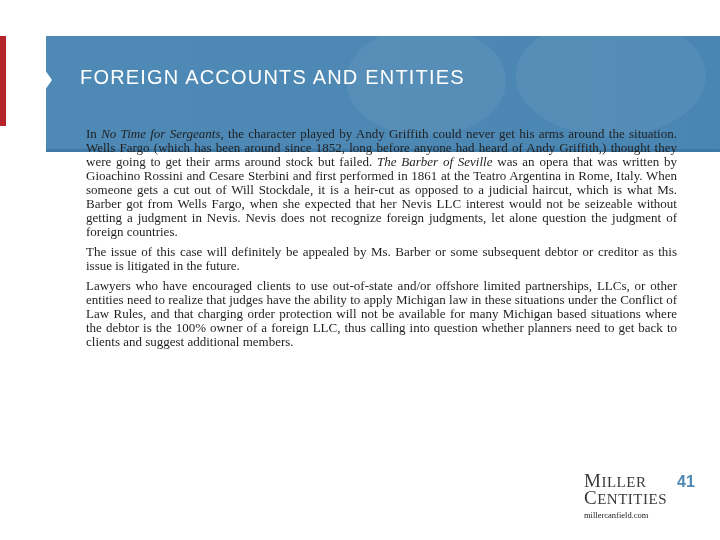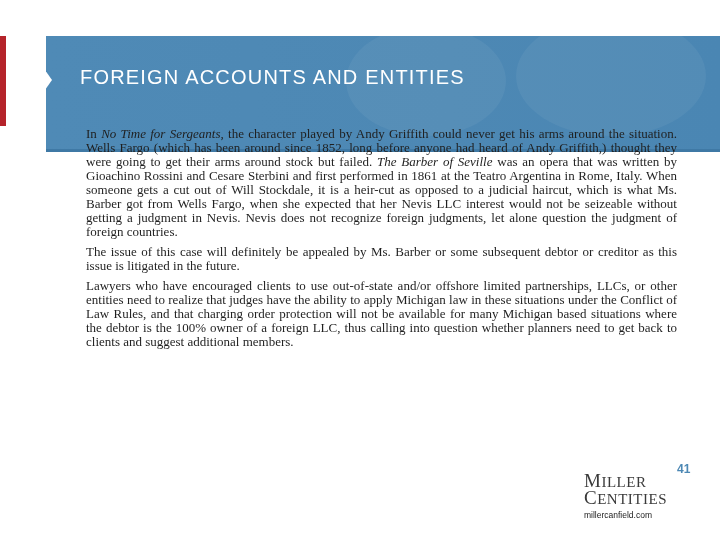--- a/index.html
+++ b/index.html
@@ -43,27 +43,27 @@
   .footer-logo {
     position: absolute; left: 584px; top: 473px; width: 80px; text-align: left;
     color: #333;
   }
   .logo-line {
     font-family: "Liberation Serif", "DejaVu Serif", serif;
     font-size: 15px; line-height: 15px; letter-spacing: 0.5px; color: #3a3a3a;
   }
   .logo-line .cap { font-size: 19px; }
   .logo-url {
-    font-family: Liberation Sans, sans-serif;
+    font-family: Liberation Serif, serif;
     font-size: 8.5px; color: #222; margin-top: 3px;
   }
   .page-number {
-    position: absolute; left: 677px; top: 462px;
+    position: absolute; left: 677px; top: 473px;
     font-family: "Liberation Sans", "DejaVu Sans", sans-serif;
-    font-weight: bold; font-size: 12px; color: #4d88b4; text-align: center;
+    font-weight: bold; font-size: 16px; color: #4d88b4; text-align: center;
   }
 </style>
 </head>
 <body>
 
 <div class="red-bar"></div>
 
 <div class="banner">
   <div class="map-blob" style="left:300px;top:-10px;width:160px;height:110px;"></div>
   <div class="map-blob" style="left:470px;top:-20px;width:190px;height:120px;"></div>

